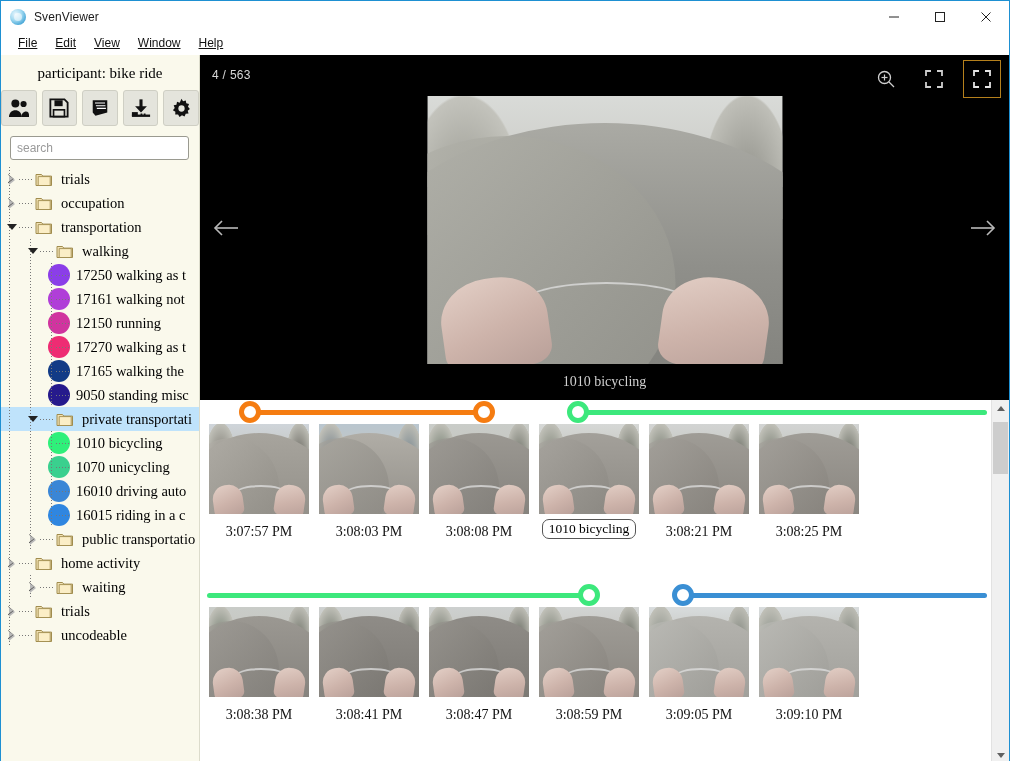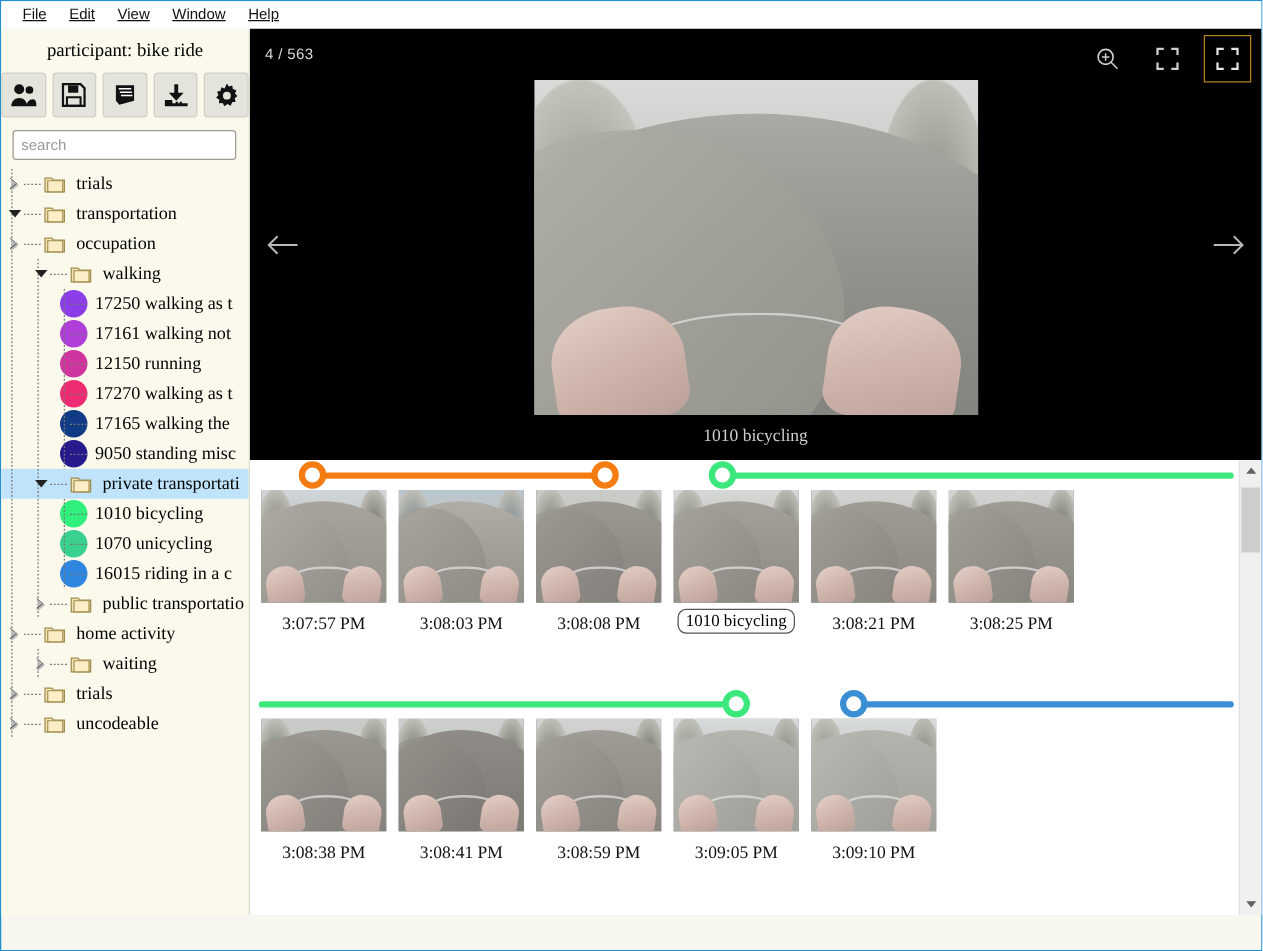--- a/index.html
+++ b/index.html
@@ -224,20 +224,42 @@
     position:absolute;left:1px;right:1px;top:22px;height:52px;background:#cdcdcd;
   }
   .arrow-up{border-left:4px solid transparent;border-right:4px solid transparent;border-bottom:5px solid #606060;}
   .arrow-dn{border-left:4px solid transparent;border-right:4px solid transparent;border-top:5px solid #606060;}
 </style>
 </head>
 <body>
 
 <div class="app">
 
+  <div class="titlebar">
+    <div class="app-icon"></div>
+    <div class="app-title">SvenViewer</div>
+    <div class="winbtns">
+      <div class="winbtn">
+        <svg width="12" height="12" viewBox="0 0 12 12">
+            <line x1="1" y1="6" x2="11" y2="6" stroke="#222" stroke-width="1"></line>
+          </svg>
+      </div>
+      <div class="winbtn">
+        <svg width="12" height="12" viewBox="0 0 12 12">
+            <rect x="1.5" y="1.5" width="9" height="9" fill="none" stroke="#222" stroke-width="1"></rect>
+          </svg>
+      </div>
+      <div class="winbtn">
+        <svg width="12" height="12" viewBox="0 0 12 12">
+            <line x1="1.5" y1="1.5" x2="10.5" y2="10.5" stroke="#222" stroke-width="1"></line>
+            <line x1="10.5" y1="1.5" x2="1.5" y2="10.5" stroke="#222" stroke-width="1"></line>
+          </svg>
+      </div>
+    </div>
+  </div>
 
   <div class="menubar" id="menubar">
       <div class="menuitem">File</div>
       <div class="menuitem">Edit</div>
       <div class="menuitem">View</div>
       <div class="menuitem">Window</div>
       <div class="menuitem">Help</div>
     </div>
 
   <div class="body-split">
@@ -305,39 +327,39 @@
             <span class="folder"><svg width="18" height="16" viewBox="0 0 18 16">
                 <path d="M1 3.5 h5.5 l1.3 1.6 h8.7 V14.5 H1 Z" fill="#f2e2b4" stroke="#a08c4e" stroke-width="1"></path>
                 <path d="M3.2 5.6 h12 V14.5 H3.2 Z" fill="#fbeec6" stroke="#a08c4e" stroke-width=".9"></path>
               </svg></span>
             <span class="tlabel">trials</span>
           </div>
           <div class="trow">
             <div class="indent" style="width: 6px;">
               <div class="guide" style="left: 8px;"></div>
             </div>
+            <div class="twisty closed"></div>
+            <div class="hguide"></div>
+            <span class="folder"><svg width="18" height="16" viewBox="0 0 18 16">
+                <path d="M1 3.5 h5.5 l1.3 1.6 h8.7 V14.5 H1 Z" fill="#f2e2b4" stroke="#a08c4e" stroke-width="1"></path>
+                <path d="M3.2 5.6 h12 V14.5 H3.2 Z" fill="#fbeec6" stroke="#a08c4e" stroke-width=".9"></path>
+              </svg></span>
+            <span class="tlabel">occupation</span>
+          </div>
+          <div class="trow">
+            <div class="indent" style="width: 6px;">
+              <div class="guide" style="left: 8px;"></div>
+            </div>
             <div class="twisty open"></div>
             <div class="hguide"></div>
             <span class="folder"><svg width="18" height="16" viewBox="0 0 18 16">
                 <path d="M1 3.5 h5.5 l1.3 1.6 h8.7 V14.5 H1 Z" fill="#f2e2b4" stroke="#a08c4e" stroke-width="1"></path>
                 <path d="M3.2 5.6 h12 V14.5 H3.2 Z" fill="#fbeec6" stroke="#a08c4e" stroke-width=".9"></path>
               </svg></span>
             <span class="tlabel">transportation</span>
-          </div>
-          <div class="trow">
-            <div class="indent" style="width: 6px;">
-              <div class="guide" style="left: 8px;"></div>
-            </div>
-            <div class="twisty closed"></div>
-            <div class="hguide"></div>
-            <span class="folder"><svg width="18" height="16" viewBox="0 0 18 16">
-                <path d="M1 3.5 h5.5 l1.3 1.6 h8.7 V14.5 H1 Z" fill="#f2e2b4" stroke="#a08c4e" stroke-width="1"></path>
-                <path d="M3.2 5.6 h12 V14.5 H3.2 Z" fill="#fbeec6" stroke="#a08c4e" stroke-width=".9"></path>
-              </svg></span>
-            <span class="tlabel">occupation</span>
           </div>
           <div class="trow">
             <div class="indent" style="width: 27px;">
               <div class="guide" style="left: 8px;"></div>
               <div class="guide" style="left: 29px;"></div>
             </div>
             <div class="twisty open"></div>
             <div class="hguide"></div>
             <span class="folder"><svg width="18" height="16" viewBox="0 0 18 16">
                 <path d="M1 3.5 h5.5 l1.3 1.6 h8.7 V14.5 H1 Z" fill="#f2e2b4" stroke="#a08c4e" stroke-width="1"></path>
@@ -430,20 +452,30 @@
           </div>
           <div class="trow">
             <div class="indent" style="width: 48px;">
               <div class="guide" style="left: 8px;"></div>
               <div class="guide" style="left: 29px;"></div>
               <div class="guide" style="left: 50px;"></div>
             </div>
             <span class="dot" style="background: rgb(58, 208, 142);"></span>
             <div class="hguide" style="margin-left: -11px;"></div>
             <span class="tlabel">1070 unicycling</span>
+          </div>
+          <div class="trow">
+            <div class="indent" style="width: 48px;">
+              <div class="guide" style="left: 8px;"></div>
+              <div class="guide" style="left: 29px;"></div>
+              <div class="guide" style="left: 50px;"></div>
+            </div>
+            <span class="dot" style="background: rgb(58, 134, 214);"></span>
+            <div class="hguide" style="margin-left: -11px;"></div>
+            <span class="tlabel">16010 driving auto</span>
           </div>
           <div class="trow">
             <div class="indent" style="width: 48px;">
               <div class="guide" style="left: 8px;"></div>
               <div class="guide" style="left: 29px;"></div>
               <div class="guide" style="left: 50px;"></div>
             </div>
             <span class="dot" style="background: rgb(47, 134, 224);"></span>
             <div class="hguide" style="margin-left: -11px;"></div>
             <span class="tlabel">16015 riding in a c</span>
@@ -738,20 +770,38 @@
                       <div class="grip r"></div>
                       <div class="hand l"></div>
                       <div class="hand r"></div>
                     </div>
                   </div>
                   <div class="tstamp">3:08:41 PM</div>
                 </div>
                 <div class="thumbcell">
                   <div class="thumbimg">
                     <div class="scene">
+                      <div class="sky" style="background:linear-gradient(180deg,#cdd0cf,#c6c6c1);"></div>
+                      <div class="tree-l" style="background:radial-gradient(ellipse at 45% 70%, #6b7166 0%, #c0c0b8 72%, transparent 74%);"></div>
+                      <div class="tree-r" style="background:radial-gradient(ellipse at 55% 72%, #696c63 0%, #bcbcb4 72%, transparent 74%);"></div>
+                      <div class="ground" style="background:linear-gradient(180deg,#9e9b95,#76736e);"></div>
+                      <div class="path" style="background:linear-gradient(180deg,#8f8c87 0%,#76736e 100%);"></div>
+                      <div class="verge" style="background:linear-gradient(120deg,#9e9b95,#76736e);opacity:.7;"></div>
+                      <div class="cable"></div>
+                      <div class="grip l"></div>
+                      <div class="grip r"></div>
+                      <div class="hand l"></div>
+                      <div class="hand r"></div>
+                    </div>
+                  </div>
+                  <div class="tstamp">3:08:47 PM</div>
+                </div>
+                <div class="thumbcell">
+                  <div class="thumbimg">
+                    <div class="scene">
                       <div class="sky" style="background:linear-gradient(180deg,#d2d4d3,#c6c6c1);"></div>
                       <div class="tree-l" style="background:radial-gradient(ellipse at 45% 70%, #747a6e 0%, #c0c0b8 72%, transparent 74%);"></div>
                       <div class="tree-r" style="background:radial-gradient(ellipse at 55% 72%, #6f7268 0%, #bcbcb4 72%, transparent 74%);"></div>
                       <div class="ground" style="background:linear-gradient(180deg,#aaa7a1,#837f79);"></div>
                       <div class="path" style="background:linear-gradient(180deg,#9f9c96 0%,#837f79 100%);"></div>
                       <div class="verge" style="background:linear-gradient(120deg,#aaa7a1,#837f79);opacity:.7;"></div>
                       <div class="cable"></div>
                       <div class="grip l"></div>
                       <div class="grip r"></div>
                       <div class="hand l"></div>

